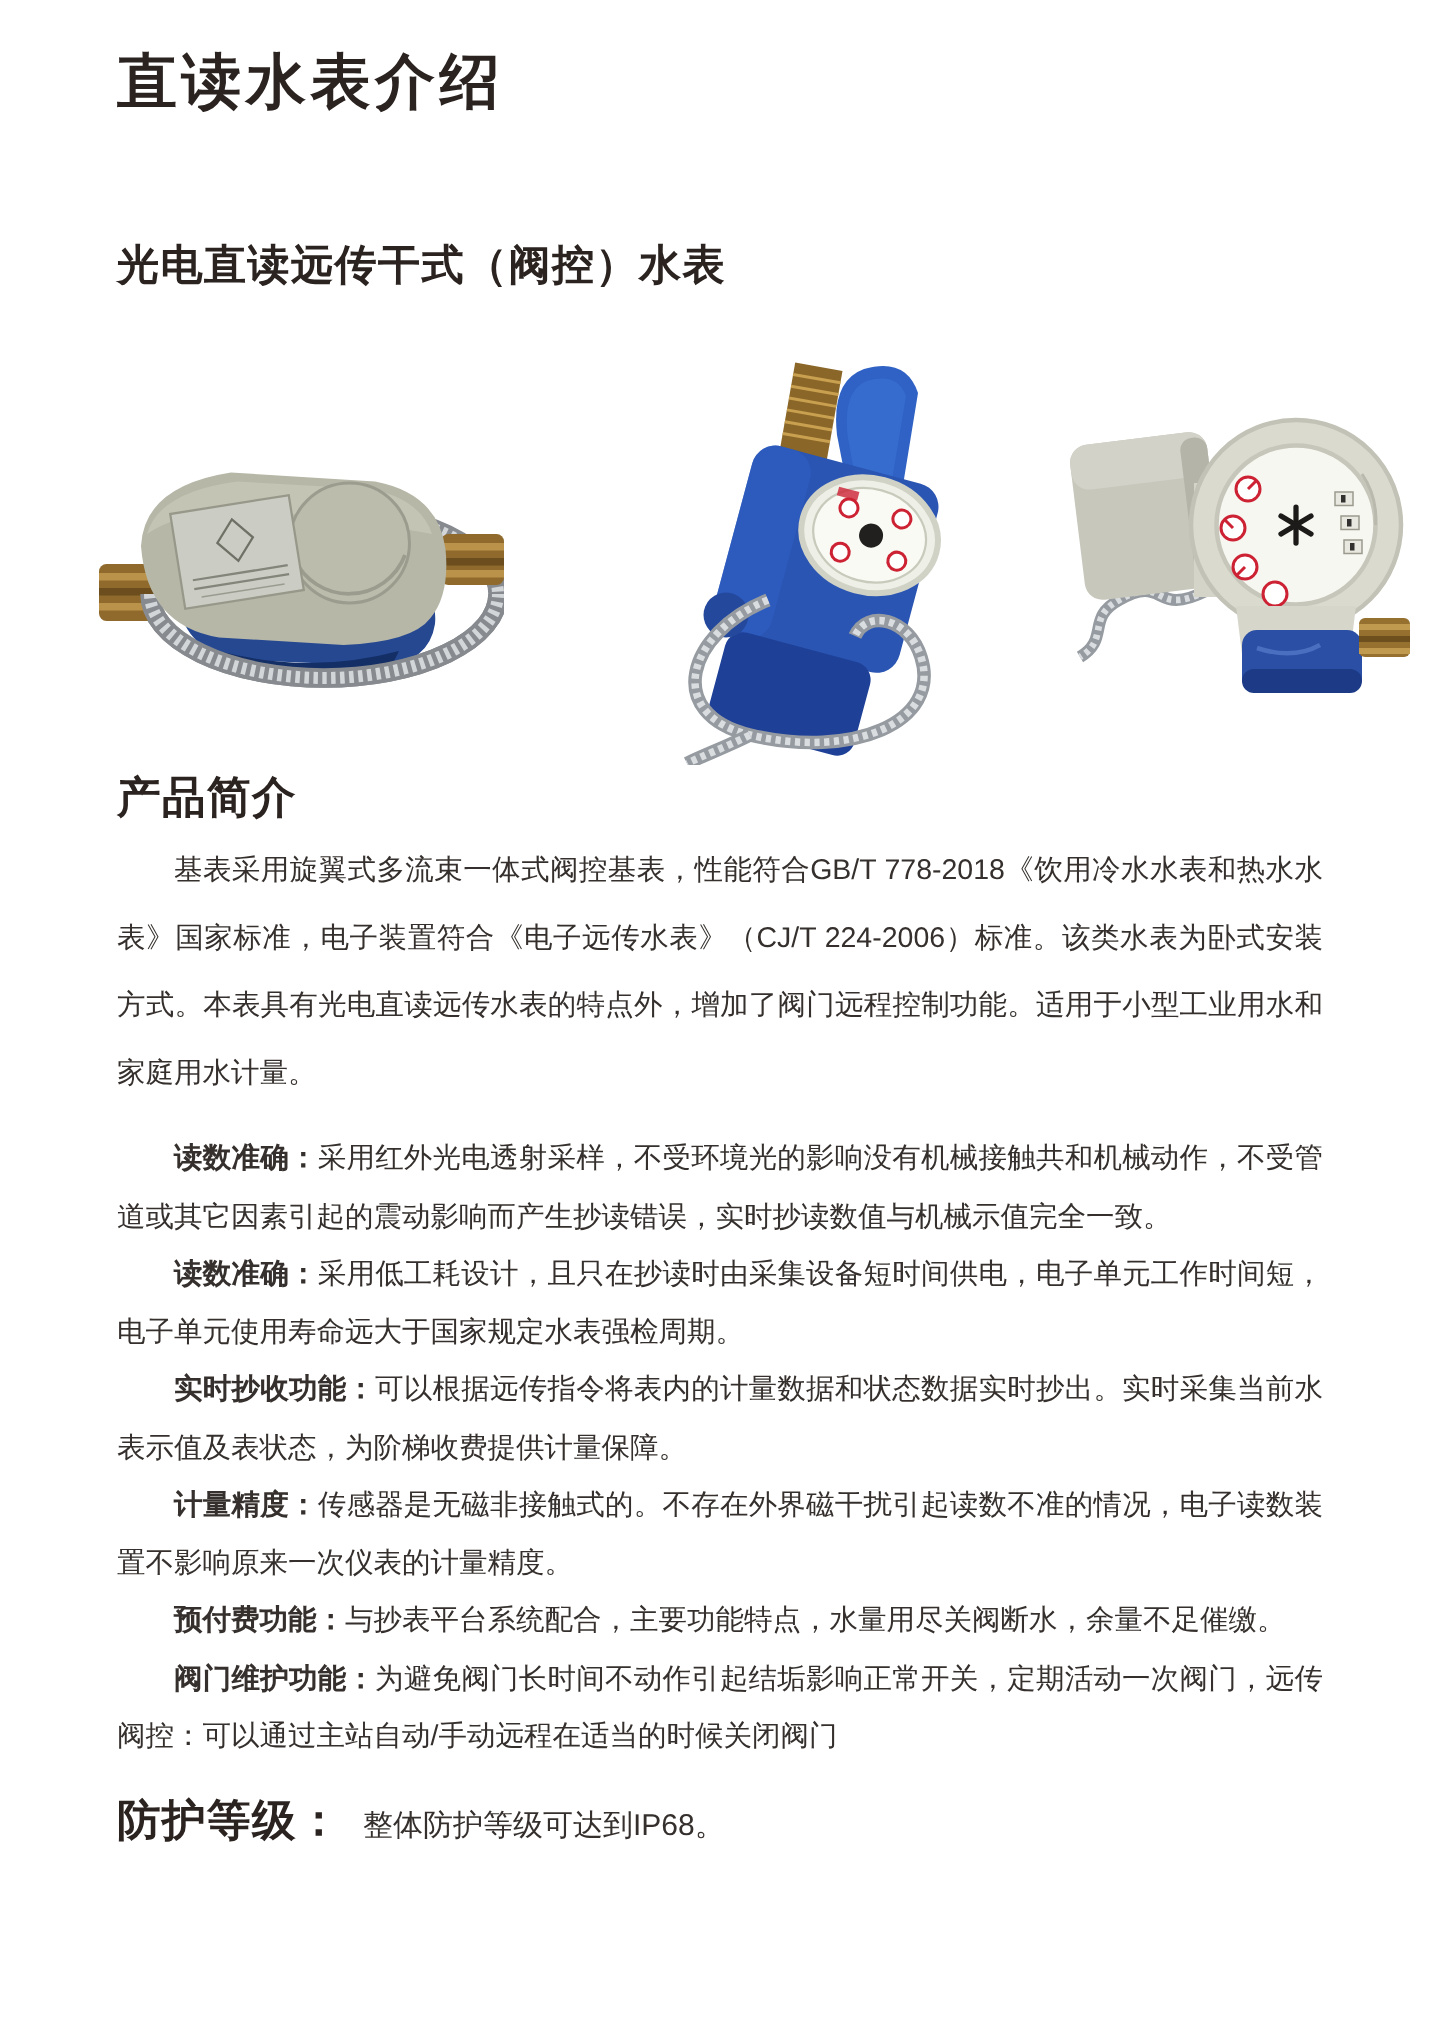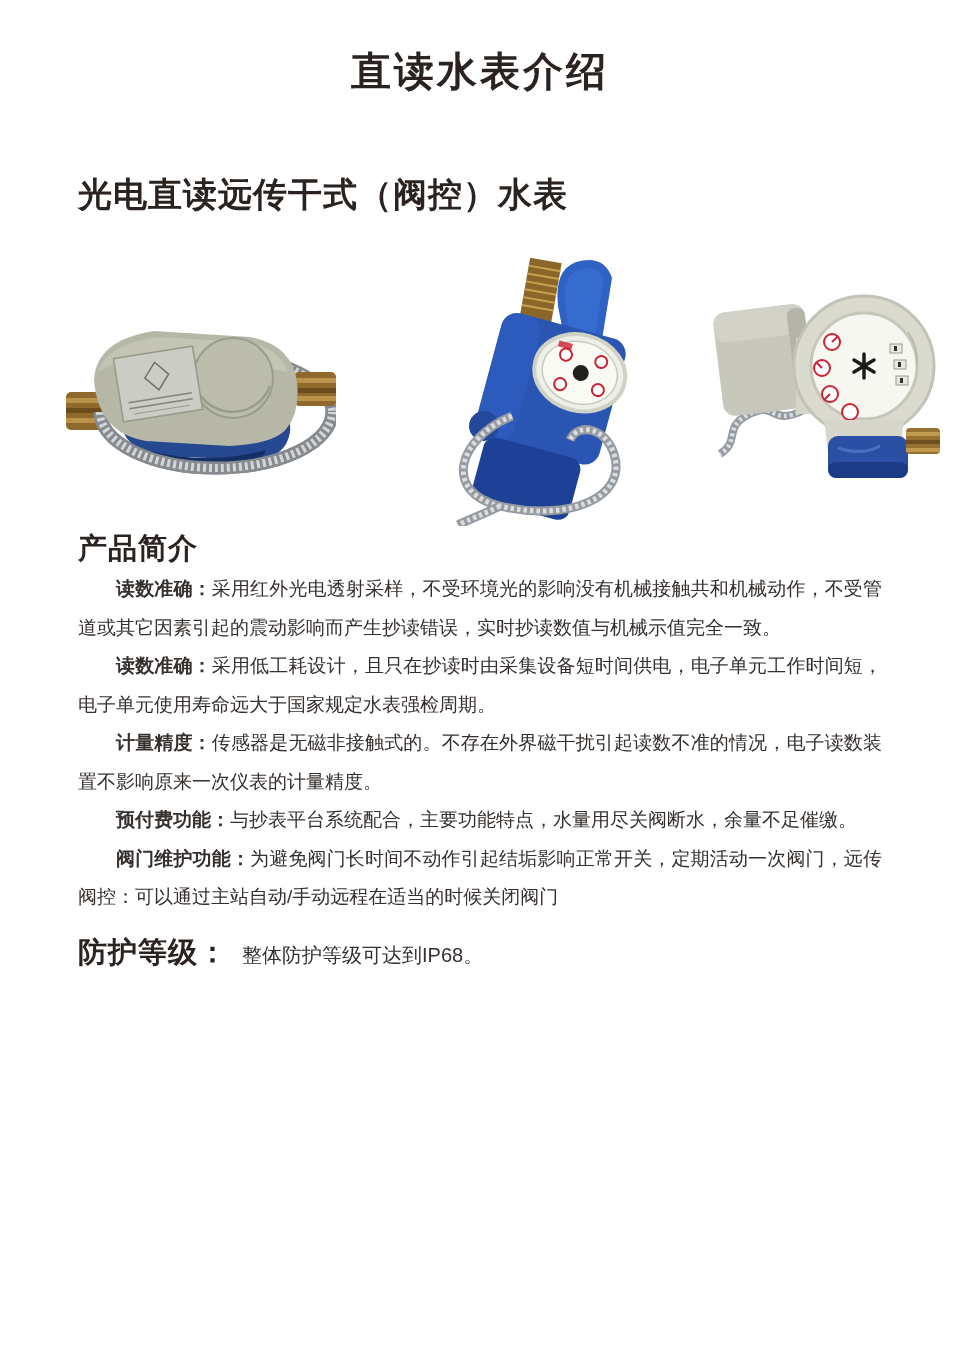--- a/index.html
+++ b/index.html
@@ -6,47 +6,48 @@
   .page {
     width:960px; height:1346px;
     background: var(--background, #ffffff);
     font-family: "Liberation Sans", "DejaVu Sans", sans-serif;
     color: var(--text, #2f2825);
     margin:0 auto; overflow:hidden; box-sizing:border-box;
   }
   .content { padding:0 78px; }
 
   .doc-title {
-    margin:0; padding-top:48px;
+    margin:0; padding-top:32px;
     font-size:40px; line-height:46px; font-weight:700;
-    text-align:center; letter-spacing:3px;
+    text-align:left; letter-spacing:3px;
     color: var(--heading, #2b2320);
   }
   .doc-subtitle {
-    margin:80px 0 0; font-size:34px; line-height:40px;
+    margin:80px 0 0; font-size:28px; line-height:40px;
     font-weight:700; letter-spacing:1px;
     color: var(--heading, #2b2320);
+    font-family: Liberation Serif, serif;
   }
 
   .products { position:relative; height:278px; margin:38px 0 0 -78px; width:960px; }
   .products figure { position:absolute; margin:0; }
   .photo-gray  { left:66px;  top:48px; }
   .photo-blue  { left:428px; top:2px;  }
   .photo-white { left:712px; top:28px; }
 
   .section-heading {
     margin:0; font-size:29px; line-height:36px; font-weight:700;
     letter-spacing:1px; color: var(--heading, #2b2320);
   }
   .intro-body {
     margin:8px 0 0; font-size:19px; line-height:45px;
     text-align:justify; text-justify:inter-character; text-indent:2em;
   }
   .features-heading { margin-top:16px; }
-  .features { margin-top:4px; }
+  .features { margin-top:16px; }
   .feature {
     margin:0; font-size:19px; line-height:38.5px;
     text-align:justify; text-justify:inter-character; text-indent:2em;
   }
   .feature b { font-weight:700; }
 
   .protection { margin-top:16px; display:flex; align-items:baseline; gap:14px; }
   .protection-label {
     font-size:29px; font-weight:700; letter-spacing:1px;
     color: var(--heading, #2b2320);
@@ -179,25 +180,27 @@
             <rect x="194" y="148" width="34" height="26" rx="4" fill="#96702e"></rect>
             <rect x="194" y="152" width="34" height="4" fill="#c09a4e"></rect>
             <rect x="194" y="160" width="34" height="4" fill="#6d4f1d"></rect>
             <rect x="194" y="168" width="34" height="4" fill="#c09a4e"></rect>
           </g>
         </svg>
       </figure>
     </div>
 
     <h3 class="section-heading">产品简介</h3>
+    <p class="intro-body">基表采用旋翼式多流束一体式阀控基表，性能符合GB/T 778-2018《饮用冷水水表和热水水表》国家标准，电子装置符合《电子远传水表》（CJ/T 224-2006）标准。该类水表为卧式安装方式。本表具有光电直读远传水表的特点外，增加了阀门远程控制功能。适用于小型工业用水和家庭用水计量。</p>
 
 
     <div class="features">
       <p class="feature"><b>读数准确：</b><span>采用红外光电透射采样，不受环境光的影响没有机械接触共和机械动作，不受管道或其它因素引起的震动影响而产生抄读错误，实时抄读数值与机械示值完全一致。</span></p>
       <p class="feature"><b>读数准确：</b><span>采用低工耗设计，且只在抄读时由采集设备短时间供电，电子单元工作时间短，电子单元使用寿命远大于国家规定水表强检周期。</span></p>
+      <p class="feature"><b>实时抄收功能：</b><span>可以根据远传指令将表内的计量数据和状态数据实时抄出。实时采集当前水表示值及表状态，为阶梯收费提供计量保障。</span></p>
       <p class="feature"><b>计量精度：</b><span>传感器是无磁非接触式的。不存在外界磁干扰引起读数不准的情况，电子读数装置不影响原来一次仪表的计量精度。</span></p>
       <p class="feature"><b>预付费功能：</b><span>与抄表平台系统配合，主要功能特点，水量用尽关阀断水，余量不足催缴。</span></p>
       <p class="feature"><b>阀门维护功能：</b><span>为避免阀门长时间不动作引起结垢影响正常开关，定期活动一次阀门，远传阀控：可以通过主站自动/手动远程在适当的时候关闭阀门</span></p>
     </div>
 
     <div class="protection">
       <span class="protection-label">防护等级：</span>
       <span class="protection-text">整体防护等级可达到IP68。</span>
     </div>
 

